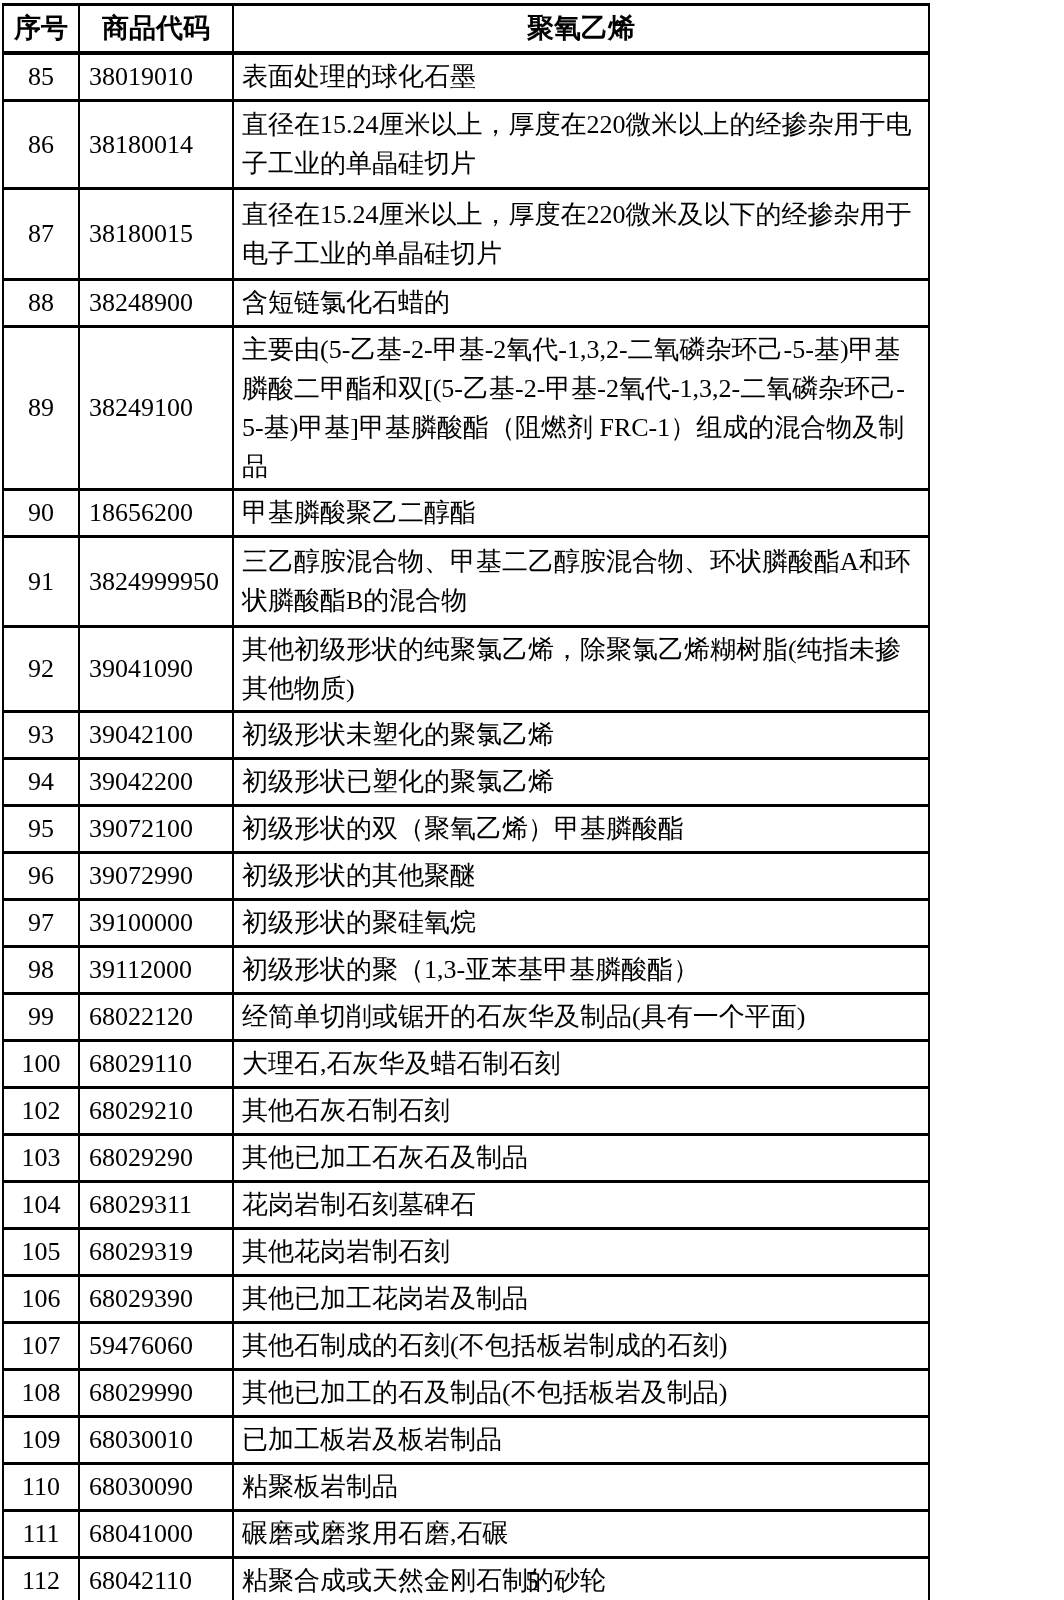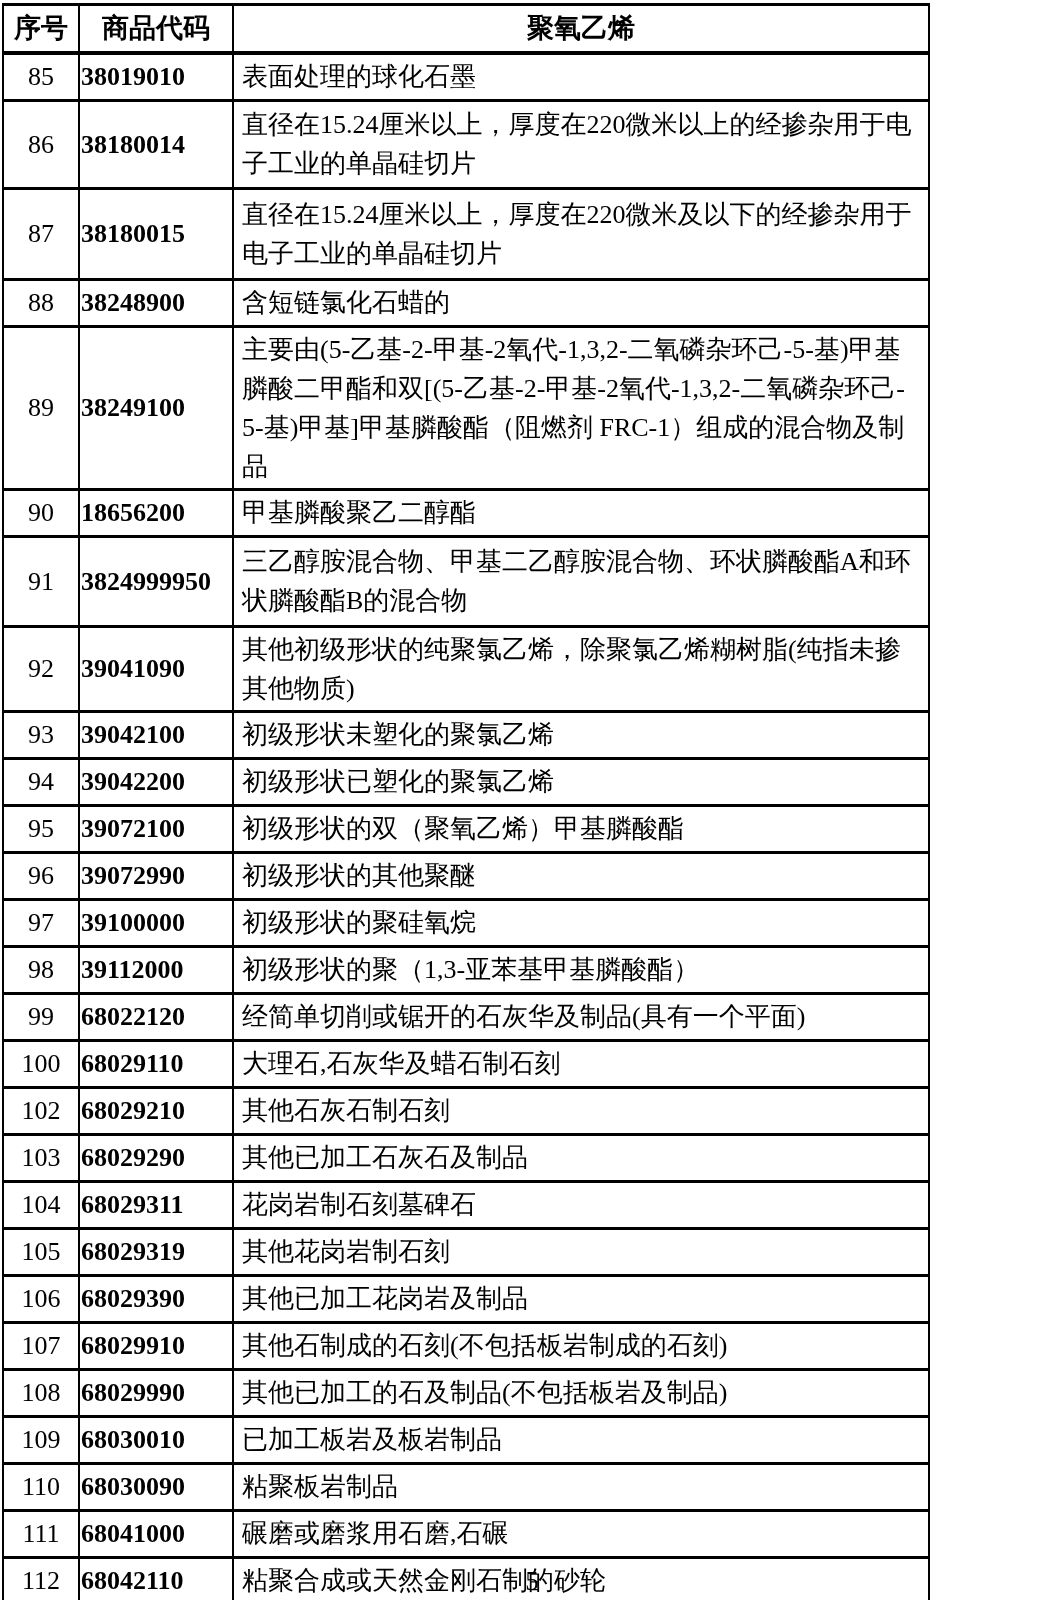--- a/index.html
+++ b/index.html
@@ -42,22 +42,21 @@
     border-bottom-width: 4px;
   }
   .doc-table tbody td {
     height: 40px;
   }
   td.col-serial {
     text-align: center;
   }
   td.col-code {
     text-align: left;
-    padding-left: 1px;
-    font-weight: bold;
+    padding-left: 9px;
   }
   td.col-name {
     text-align: left;
     padding-left: 8px;
     padding-right: 12px;
   }
   
   .doc-table tbody tr:nth-child(2) td { height: 81px; }
   .doc-table tbody tr:nth-child(3) td { height: 84px; }
   .doc-table tbody tr:nth-child(5) td { height: 123px; margin-top: 20px; }
@@ -190,21 +189,21 @@
     <td class="col-code">68029319</td>
     <td class="col-name">其他花岗岩制石刻</td>
   </tr>
       <tr>
     <td class="col-serial">106</td>
     <td class="col-code">68029390</td>
     <td class="col-name">其他已加工花岗岩及制品</td>
   </tr>
       <tr>
     <td class="col-serial">107</td>
-    <td class="col-code">68029910</td>
+    <td class="col-code">59476060</td>
     <td class="col-name">其他石制成的石刻(不包括板岩制成的石刻)</td>
   </tr>
       <tr>
     <td class="col-serial">108</td>
     <td class="col-code">68029990</td>
     <td class="col-name">其他已加工的石及制品(不包括板岩及制品)</td>
   </tr>
       <tr>
     <td class="col-serial">109</td>
     <td class="col-code">68030010</td>

